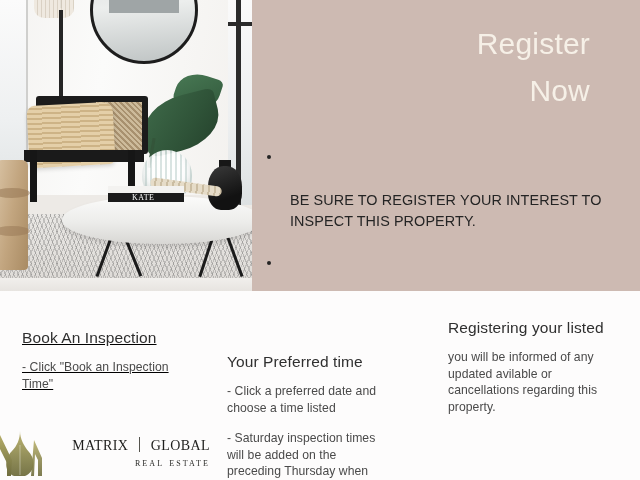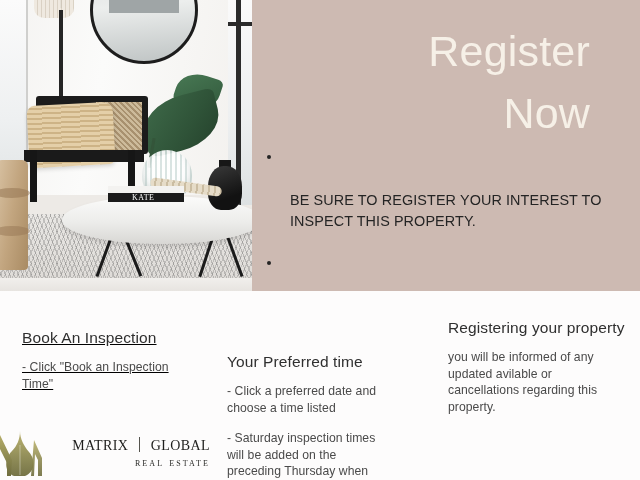--- a/index.html
+++ b/index.html
@@ -239,22 +239,22 @@
     background: #CDBAB2;
     overflow: hidden;
   }
   .panel-title {
     position: absolute;
     right: 50px;
     top: 20px;
     width: 320px;
     text-align: right;
     color: #F6F0E7;
-    font-size: 43px;
-    line-height: 62px;
+    font-size: 30px;
+    line-height: 47px;
     font-weight: 400;
     letter-spacing: .2px;
     white-space: pre-line;
   }
   .bullets {
     position: absolute;
     left: 10px;
     top: 148px;
     width: 388px;
   }
@@ -449,21 +449,21 @@
       <p class="col-head">Your Preferred time</p>
       <p class="col-body">- Click a preferred date and
 choose a time listed</p>
       <p class="col-body">- Saturday inspection times
 will be added on the
 preceding Thursday when
 avilable</p>
     </div>
 
     <div class="col col3">
-      <p class="col-head">Registering your property</p>
+      <p class="col-head">Registering your listed</p>
       <p class="col-body">you will be informed of any
 updated avilable or
 cancellations regarding this
 property.</p>
     </div>
 
     <div class="logo">
       <div class="logo-mark">
         <svg width="62" height="50" viewBox="0 0 62 50">
           <defs>

